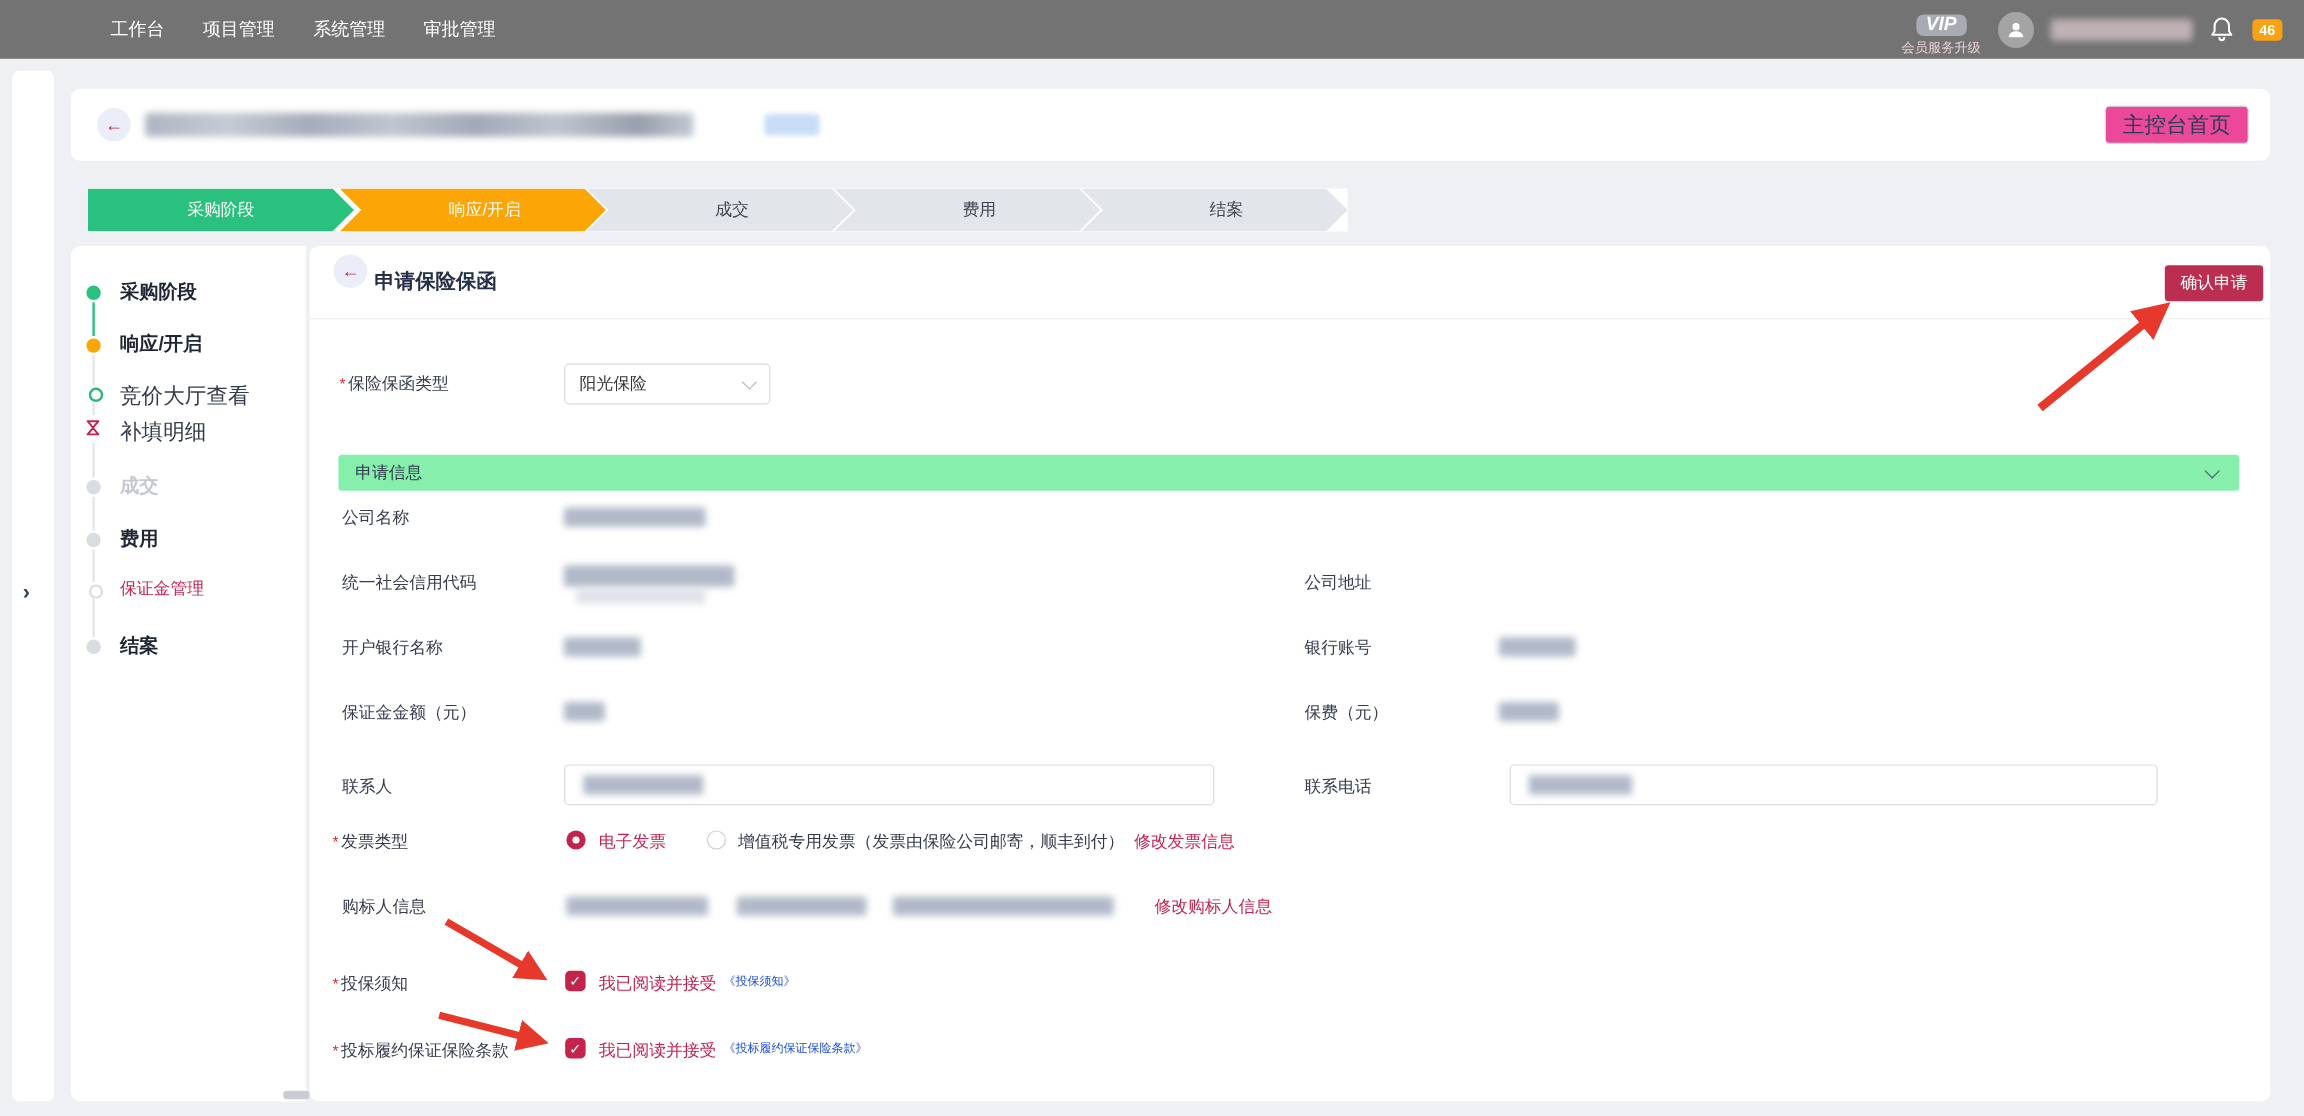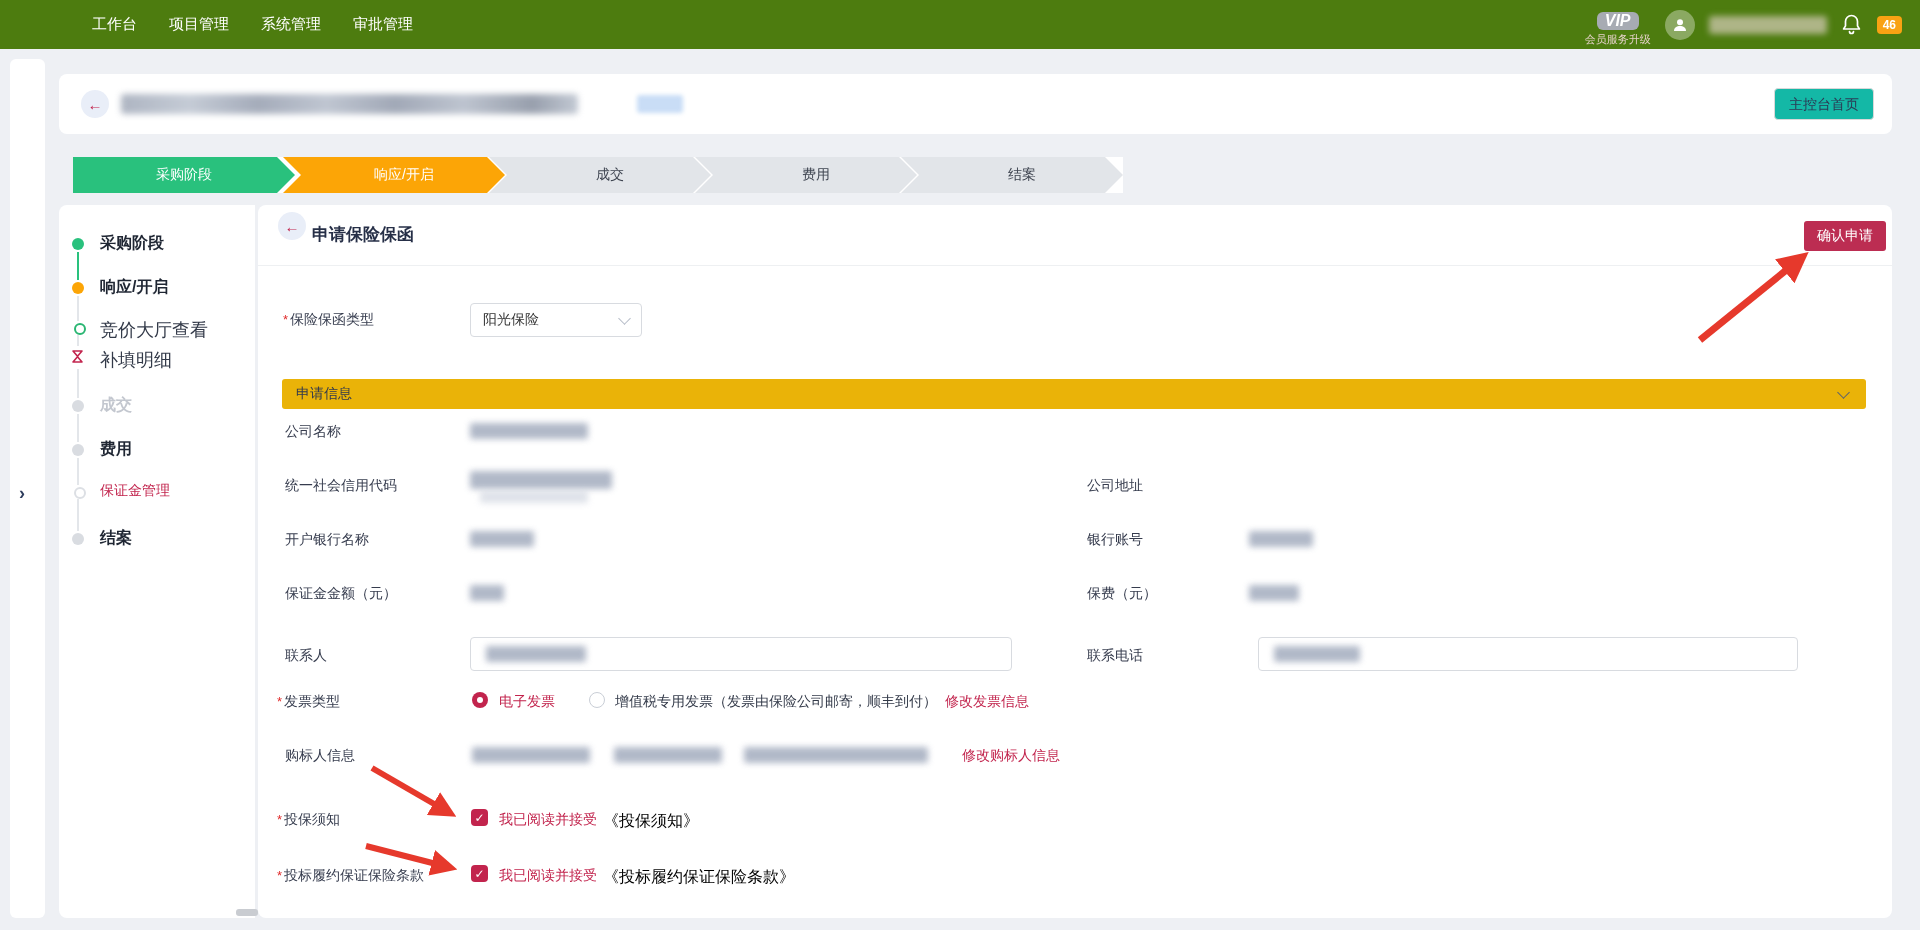--- a/index.html
+++ b/index.html
@@ -1,20 +1,20 @@
 <!DOCTYPE html>
 <html><head>
 <meta charset="utf-8">
 <style>
   html,body{margin:0;padding:0;}
   body{font-family:"Liberation Sans","DejaVu Sans",sans-serif;background:#eef0f4;}
   .canvas{position:relative;width:1920px;height:930px;background:#eef0f4;overflow:hidden;}
 
   
-  .nav{position:absolute;left:0;top:0;width:1920px;height:49px;background:#4d7c0f;display:flex;align-items:center;z-index:5;}
+  .nav{position:absolute;left:0;top:0;width:1920px;height:49px;background:#737373;display:flex;align-items:center;z-index:5;}
   .nav-items{display:flex;gap:32px;padding-left:92px;}
   .nav-item{color:#fff;font-size:15px;cursor:pointer;white-space:nowrap;}
   .nav-right{position:absolute;right:18px;top:0;height:49px;display:flex;align-items:center;gap:14px;}
   .vip{display:flex;flex-direction:column;align-items:center;margin-top:10px;}
   .vip-pill{background:#a7abb3;color:#fff;font-weight:700;font-style:italic;font-size:16px;border-radius:6px;padding:1px 8px;line-height:16px;}
   .vip-caption{color:rgba(255,224,233,.85);font-size:11px;margin-top:2px;}
   .avatar{width:30px;height:30px;border-radius:50%;background:rgba(255,255,255,.35);display:flex;align-items:center;justify-content:center;}
   .name-blur{width:118px;height:18px;border-radius:3px;background:rgba(255,228,235,.55);filter:blur(3px);}
   .bell{width:22px;height:24px;display:flex;align-items:center;justify-content:center;}
   .nav-badge{background:#f9a213;color:#fff;font-size:12px;font-weight:700;border-radius:4px;padding:2px 6px;line-height:14px;}
@@ -23,21 +23,21 @@
   .collapse-strip{position:absolute;left:10px;top:59px;width:35px;height:859px;background:#fff;border-radius:6px;}
   .collapse-chevron{position:absolute;left:9px;top:424px;color:#2f3e5e;font-size:18px;font-weight:700;cursor:pointer;}
 
   
   .header-card{position:absolute;left:59px;top:74px;width:1833px;height:60px;background:#fff;border-radius:8px;}
   .back-circle{width:28px;height:28px;border-radius:50%;background:#e9eef8;color:#c2244d;display:flex;align-items:center;justify-content:center;font-size:15px;cursor:pointer;}
   .hc-back{position:absolute;left:22px;top:16px;}
   .hc-blur{position:absolute;left:62px;top:20px;width:457px;height:20px;border-radius:3px;filter:blur(3px);opacity:.8;
     background:linear-gradient(90deg,#9aa3b3,#b7bfcc 15%,#8f98aa 30%,#b0b8c6 45%,#8b94a6 60%,#aeb6c4 75%,#7f8899 90%,#b4bcc9);}
   .hc-badge-blur{position:absolute;left:578px;top:21px;width:46px;height:18px;border-radius:3px;background:#c9ddf6;filter:blur(2px);}
-  .home-btn{position:absolute;right:18px;top:14px;height:32px;padding:0 14px;background:#14b8a6;border:1px solid #d9d9d9;border-radius:4px;color:#2b3a55;font-size:14px;line-height:30px;cursor:pointer;}
+  .home-btn{position:absolute;right:18px;top:14px;height:32px;padding:0 14px;background:#ec4899;border:1px solid #d9d9d9;border-radius:4px;color:#2b3a55;font-size:18px;line-height:30px;cursor:pointer;}
 
   
   .steps{position:absolute;left:73px;top:157px;width:1050px;height:36px;background:#fff;}
   .step{position:absolute;top:0;height:36px;width:222px;display:flex;align-items:center;justify-content:center;font-size:14px;color:#3f4551;}
   .step-first{clip-path:polygon(0 0,204px 0,222px 50%,204px 100%,0 100%);}
   .step-notch{clip-path:polygon(0 0,204px 0,222px 50%,204px 100%,0 100%,18px 50%);padding-left:10px;}
   .step-done{background:#29c17d;color:#fff;}
   .step-current{background:#fca506;color:#fff;}
   .step-pending{background:#e2e5e9;}
 
@@ -58,37 +58,37 @@
   .main-header{position:absolute;left:0;top:0;width:100%;height:60px;border-bottom:1px solid #eef0f2;}
   .main-title{position:absolute;left:54px;top:18px;font-size:17px;font-weight:700;color:#262f47;margin:0;}
   .mh-back{position:absolute;left:20px;top:7px;}
   .confirm-btn{position:absolute;right:6px;top:16px;height:30px;padding:0 13px;background:#bc2d52;border:none;border-radius:3px;color:#fff;font-size:14px;cursor:pointer;}
 
   .f-label{position:absolute;font-size:14px;color:#363c4e;white-space:nowrap;}
   .req{color:#e02a2a;margin-right:2px;font-size:13px;}
   .select{position:absolute;left:212px;width:172px;height:34px;border:1px solid #d8dbe0;border-radius:4px;background:#fff;display:flex;align-items:center;padding:15px 12px;box-sizing:border-box;cursor:pointer;}
   .select-value{font-size:14px;color:#333;flex:1;}
   .caret{width:8px;height:8px;border-right:1.6px solid #b6bcc8;border-bottom:1.6px solid #b6bcc8;transform:rotate(45deg);margin-top:-4px;}
-  .section-bar{position:absolute;left:24px;top:174px;width:1584px;height:30px;background:#eab308;border-radius:3px;display:flex;align-items:center;padding:0 18px 0 14px;box-sizing:border-box;cursor:pointer;}
+  .section-bar{position:absolute;left:24px;top:174px;width:1584px;height:30px;background:#86efac;border-radius:3px;display:flex;align-items:center;padding:0 18px 0 14px;box-sizing:border-box;cursor:pointer;}
   .section-title{font-size:14px;color:#323a4d;flex:1;}
   .caret-dark{width:8px;height:8px;border-right:1.6px solid #5a6070;border-bottom:1.6px solid #5a6070;transform:rotate(45deg);margin-top:-4px;}
 
   .blob{position:absolute;height:16px;border-radius:2px;background:#a4adbf;filter:blur(3px);opacity:.85;}
   .blob-light{background:#c9cfdb;opacity:.6;}
   .t-input{position:absolute;height:34px;border:1px solid #d8dbe0;border-radius:4px;background:#fff;box-sizing:border-box;}
 
   .radio{position:absolute;width:16px;height:16px;border-radius:50%;box-sizing:border-box;cursor:pointer;}
   .radio-on{background:#c2244d;}
   .radio-on::after{content:"";position:absolute;left:5px;top:5px;width:6px;height:6px;border-radius:50%;background:#fff;}
   .radio-off{border:1px solid #c9ced6;background:#fff;}
   .opt-label{position:absolute;font-size:14px;white-space:nowrap;cursor:pointer;}
   .red-link{position:absolute;font-size:14px;color:#c2244d;white-space:nowrap;cursor:pointer;}
   .checkbox{position:absolute;width:17px;height:17px;border-radius:4px;background:#c2244d;color:#fff;font-size:12px;font-weight:700;display:flex;align-items:center;justify-content:center;cursor:pointer;}
   .agree-text{position:absolute;font-size:14px;color:#c2244d;white-space:nowrap;}
-  .blue-link{position:absolute;font-size:16px;color:#000000;white-space:nowrap;cursor:pointer;}
+  .blue-link{position:absolute;font-size:10px;color:#1d4ed8;white-space:nowrap;cursor:pointer;}
 
   .arrows{position:absolute;left:0;top:0;z-index:40;pointer-events:none;}
   .scroll-thumb{position:absolute;left:236px;top:909px;width:22px;height:7px;border-radius:3px;background:#c9ccd1;cursor:pointer;}
 </style>
 </head>
 <body>
 
 <div class="canvas">
 
   <header class="nav">

